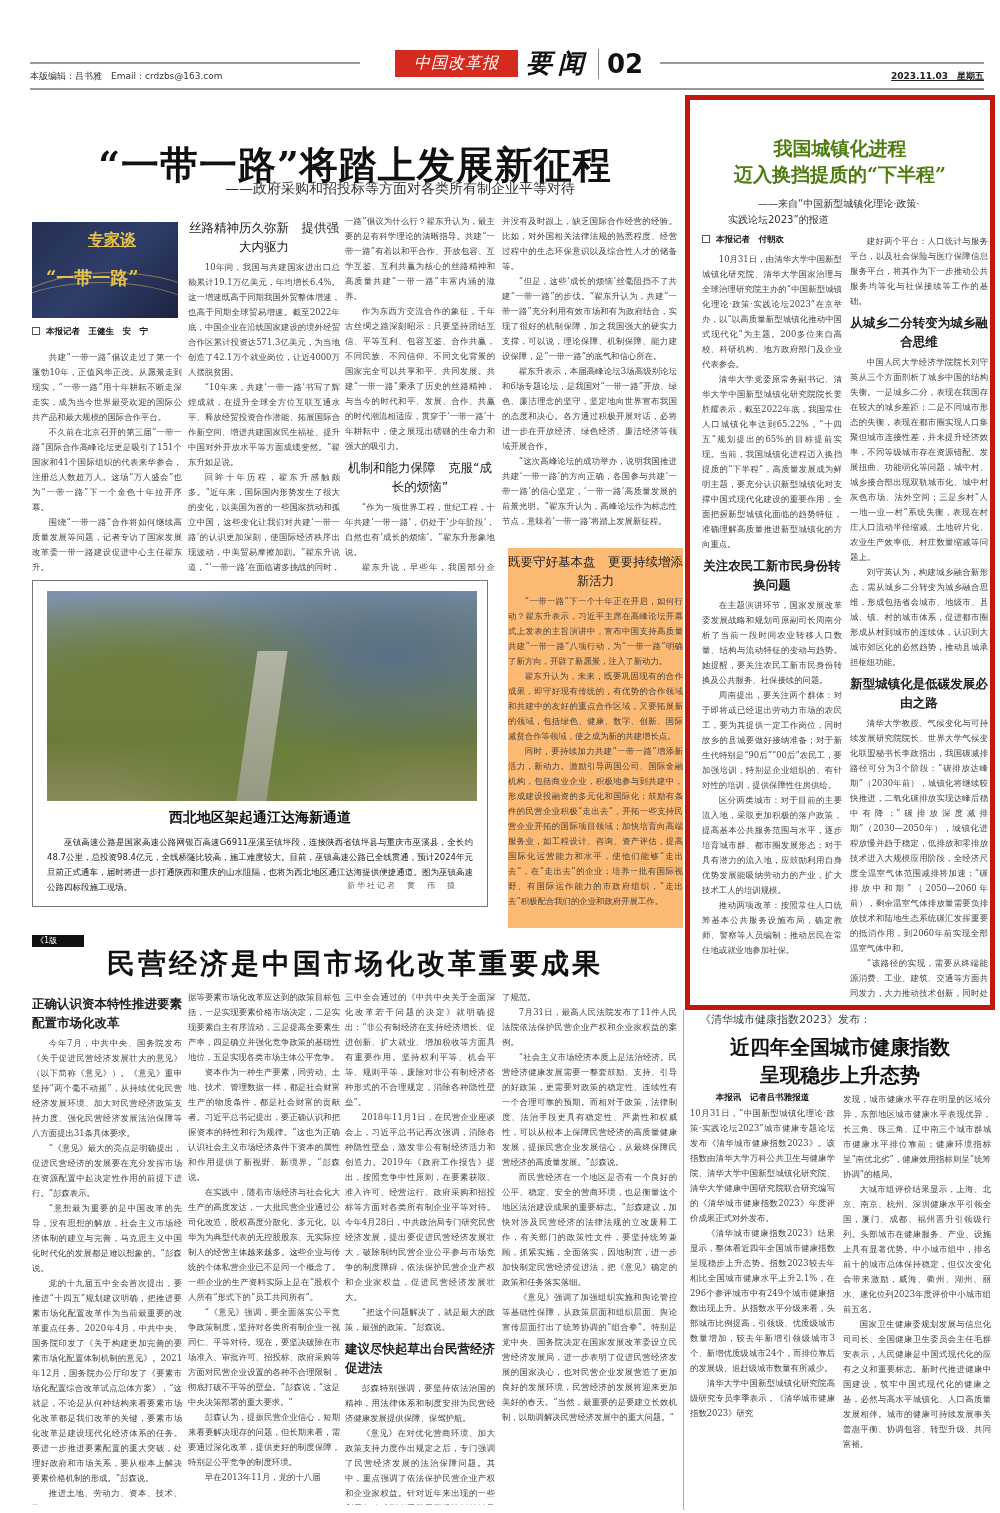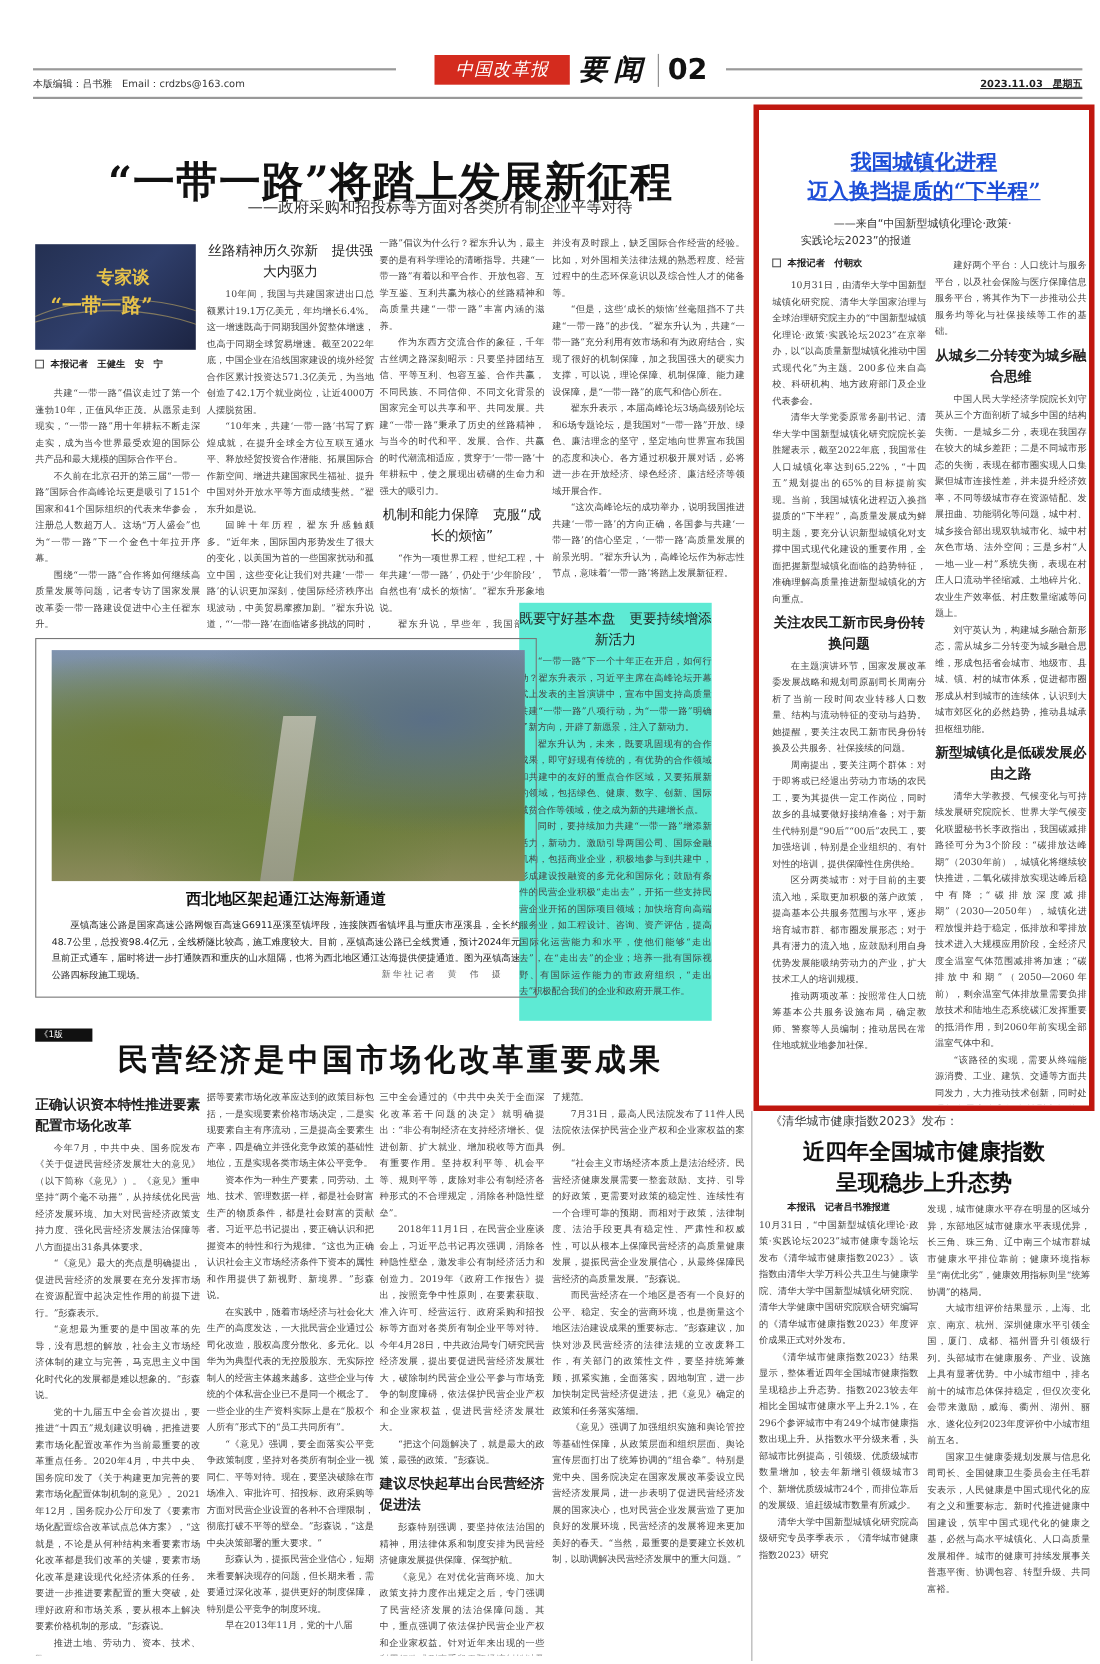--- a/index.html
+++ b/index.html
@@ -23,21 +23,21 @@
   
   .h1 { position: absolute; left: 30px; width: 650px; top: 140px; text-align: center; font: bold 38px "DejaVu Serif", serif; color: #111; letter-spacing: 1px; }
   .sub1 { position: absolute; left: 120px; width: 560px; top: 180px; text-align: center; font: 14px "DejaVu Sans", sans-serif; color: #333; }
 
   .col { position: absolute; font: 8.4px/15px "DejaVu Serif", serif; color: #444; text-align: justify; overflow: hidden; }
   .col p { text-indent: 2em; }
   .col .sh { text-align: center; font: 12.5px/19px "DejaVu Sans", sans-serif; color: #222; text-indent: 0; margin: 4px 0 4px; }
   .col .shl { font: bold 12.5px/19px "DejaVu Sans", sans-serif; color: #222; text-indent: 0; margin: 4px 0 4px; }
 
   .feature-img { position: absolute; left: 32px; top: 222px; width: 146px; height: 96px; background: linear-gradient(135deg, #243052 0%, #2f3e6a 50%, #1c2442 100%); overflow: hidden; }
-  .feature-img .t1 { position: absolute; left: 56px; top: 20px; color: #e6c24a; font: bold 16px "DejaVu Serif", serif; }
+  .feature-img .t1 { position: absolute; left: 56px; top: 8px; color: #e6c24a; font: bold 16px "DejaVu Serif", serif; text-decoration: underline; }
   .feature-img .t2 { position: absolute; left: 14px; top: 44px; color: #e6c24a; font: bold 18px "DejaVu Serif", serif; }
   .feature-img .wave { position: absolute; border: 1px solid rgba(220,190,100,.5); border-radius: 50%; }
   .byline { position: absolute; font: bold 8.5px "DejaVu Serif", serif; color: #222; }
   .byline .box { display: inline-block; width: 8px; height: 8px; border: 1px solid #555; margin-right: 6px; vertical-align: -1px; }
 
   
   .photo-box { position: absolute; left: 32px; top: 580px; width: 456px; height: 327px; border: 1px solid #777; }
   .photo { position: absolute; left: 14px; top: 10px; width: 430px; height: 210px;
     background:
       radial-gradient(ellipse at 20% 40%, #6e7d3a 0%, transparent 45%),
@@ -48,21 +48,21 @@
   .photo-title { position: absolute; left: 0; right: 0; top: 228px; text-align: center; font: bold 14px "DejaVu Sans", sans-serif; color: #111; }
   .photo-cap { position: absolute; left: 14px; right: 14px; top: 254px; font: 8.5px/15px "DejaVu Sans", sans-serif; color: #222; text-indent: 2em; text-align: justify; }
   .photo-credit { position: absolute; right: 30px; top: 299px; font: 8px "DejaVu Serif", serif; color: #666; letter-spacing: 2px; }
 
   
   .tag { position: absolute; left: 32px; top: 935px; width: 52px; height: 12px; background: #111; color: #fff; font: 8px/12px "DejaVu Sans", sans-serif; padding-left: 4px; }
   .h2 { position: absolute; left: 30px; width: 650px; top: 945px; text-align: center; font: bold 28px "DejaVu Serif", serif; color: #111; letter-spacing: 3px; }
 
   
   .redbox { position: absolute; left: 685px; top: 95px; width: 310px; height: 915px; border: 5px solid #c0170f; }
-  .rb-title { position: absolute; left: 0; right: 0; top: 35px; text-align: center; font: bold 19px/26px "DejaVu Serif", serif; color: #1d4ed8; text-decoration: underline; }
+  .rb-title { position: absolute; left: 0; right: 0; top: 35px; text-align: center; font: bold 19px/26px "DejaVu Serif", serif; color: #4d7c0f; }
   .rb-sub { position: absolute; left: 38px; right: 10px; top: 96px; font: 10px/16px "DejaVu Sans", sans-serif; color: #333; }
 
   
   .br-kicker { position: absolute; left: 700px; top: 1012px; font: 11px "DejaVu Sans", sans-serif; color: #444; }
   .br-title { position: absolute; left: 690px; width: 300px; top: 1033px; text-align: center; font: bold 20px/28px "DejaVu Serif", serif; color: #111; }
   .vline { position: absolute; width: 1px; background: #aaa; }
 </style>
 </head>
 <body>
 
@@ -113,21 +113,21 @@
   <p>翟东升说，早些年，我国部分企业“走出去”的脚步很快，但国际化的水平</p>
 </div>
 
 <div class="col" style="left:502px;top:214px;width:175px;height:360px">
   <p style="text-indent:0">并没有及时跟上，缺乏国际合作经营的经验。比如，对外国相关法律法规的熟悉程度、经营过程中的生态环保意识以及综合性人才的储备等。</p>
   <p>“但是，这些‘成长的烦恼’丝毫阻挡不了共建“一带一路”的步伐。”翟东升认为，共建“一带一路”充分利用有效市场和有为政府结合，实现了很好的机制保障，加之我国强大的硬实力支撑，可以说，理论保障、机制保障、能力建设保障，是“一带一路”的底气和信心所在。</p>
   <p>翟东升表示，本届高峰论坛3场高级别论坛和6场专题论坛，是我国对“一带一路”开放、绿色、廉洁理念的坚守，坚定地向世界宣布我国的态度和决心。各方通过积极开展对话，必将进一步在开放经济、绿色经济、廉洁经济等领域开展合作。</p>
   <p>“这次高峰论坛的成功举办，说明我国推进共建‘一带一路’的方向正确，各国参与共建‘一带一路’的信心坚定，‘一带一路’高质量发展的前景光明。”翟东升认为，高峰论坛作为标志性节点，意味着‘一带一路’将踏上发展新征程。</p>
 </div>
 
-<div class="col" style="left:472px;top:548px;width:175px;height:380px;background:#5eead4">
+<div class="col" style="left:508px;top:548px;width:175px;height:380px;background:#fdba74">
   <div class="sh">既要守好基本盘　更要持续增添新活力</div>
   <p>“一带一路”下一个十年正在开启，如何行动？翟东升表示，习近平主席在高峰论坛开幕式上发表的主旨演讲中，宣布中国支持高质量共建“一带一路”八项行动，为“一带一路”明确了新方向，开辟了新愿景，注入了新动力。</p>
   <p>翟东升认为，未来，既要巩固现有的合作成果，即守好现有传统的，有优势的合作领域和共建中的友好的重点合作区域，又要拓展新的领域，包括绿色、健康、数字、创新、国际减贫合作等领域，使之成为新的共建增长点。</p>
   <p>同时，要持续加力共建“一带一路”增添新活力，新动力。激励引导两国公司、国际金融机构，包括商业企业，积极地参与到共建中，形成建设投融资的多元化和国际化；鼓励有条件的民营企业积极“走出去”，开拓一些支持民营企业开拓的国际项目领域；加快培育向高端服务业，如工程设计、咨询、资产评估，提高国际化运营能力和水平，使他们能够“走出去”，在“走出去”的企业；培养一批有国际视野、有国际运作能力的市政府组织，“走出去”积极配合我们的企业和政府开展工作。</p>
 </div>
 
 <div class="photo-box">
   <div class="photo">
     <div class="road"></div>
   </div>

